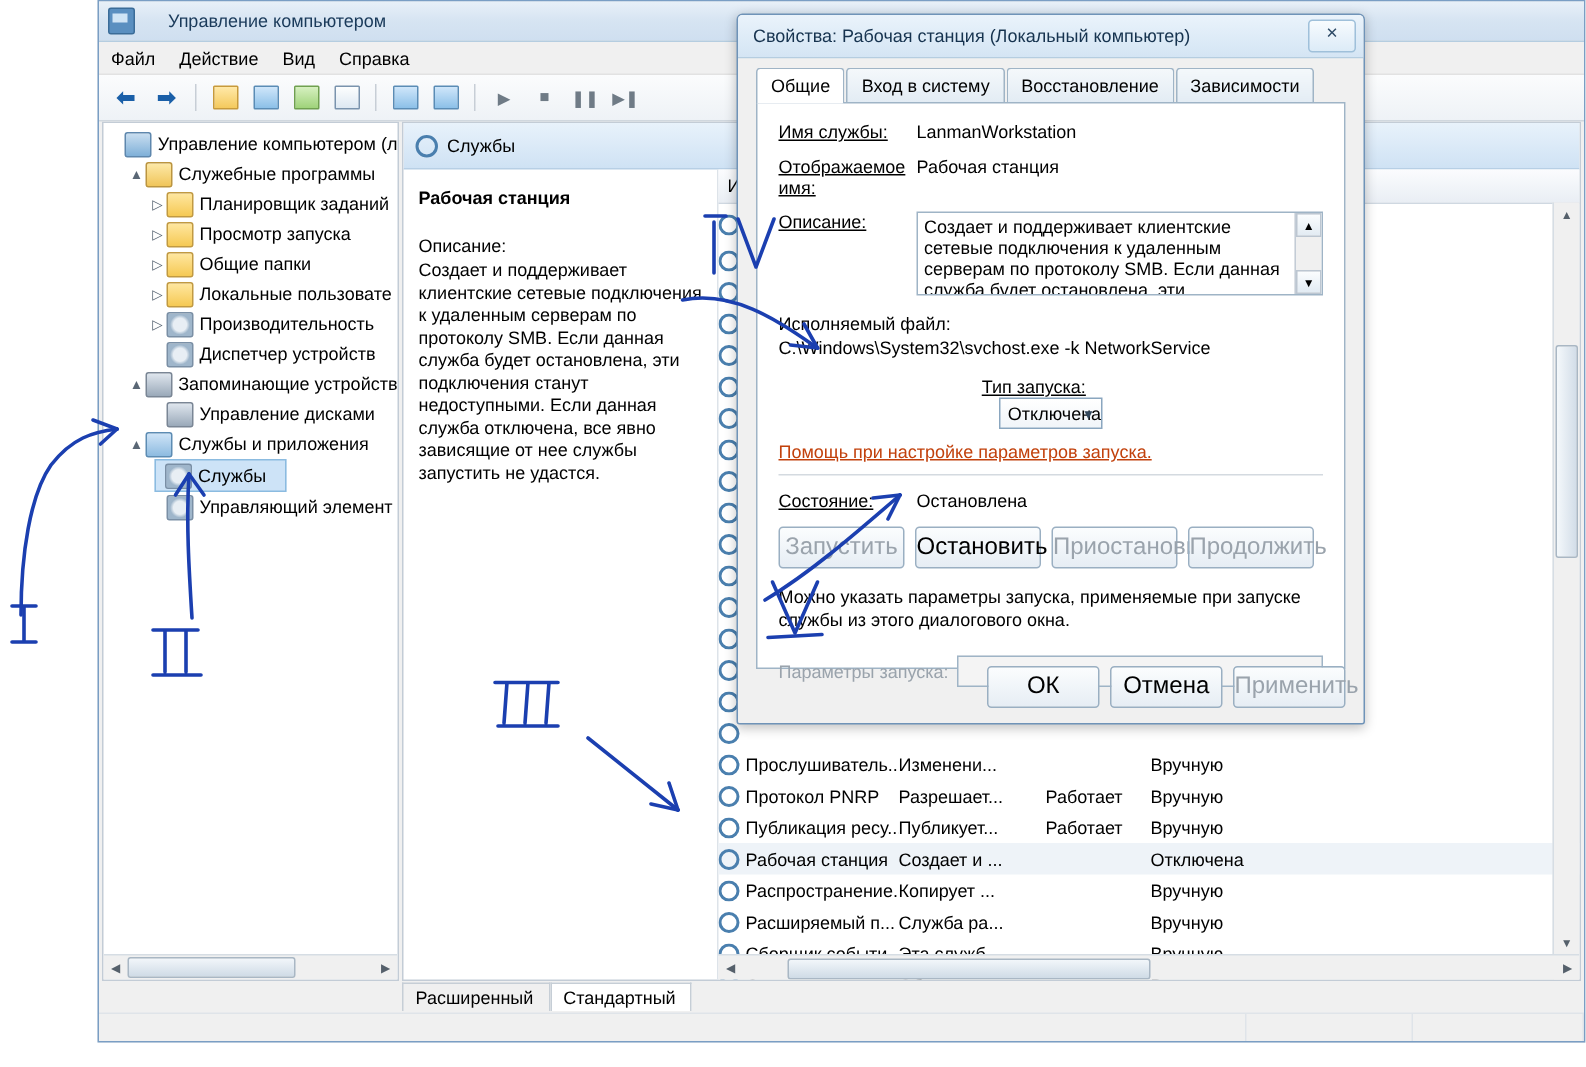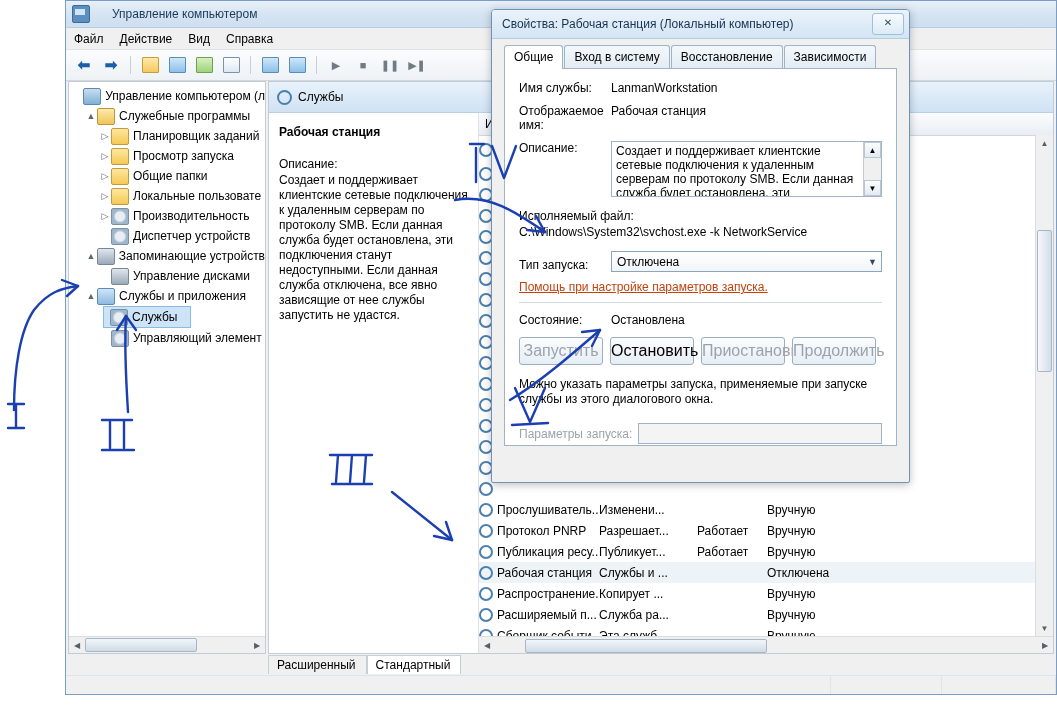--- a/index.html
+++ b/index.html
@@ -396,21 +396,21 @@
     margin: 0 12px 0 12px;
     border: 1px solid #9fb4c6;
     background: #fff;
     height: 378px;
     position: relative;
     box-sizing: border-box;
     padding: 12px 14px;
     font-size: 12px;
   }
   .fld-row { display: flex; margin-bottom: 9px; }
-  .fld-label { width: 92px; flex: 0 0 auto; }
+  .fld-label { width: 92px; flex: 0 0 auto; text-decoration: underline; }
   .fld-value { flex: 1; }
   .desc-box {
     border: 1px solid #9fb4c6;
     background: #fff;
     height: 56px;
     position: relative;
     padding: 2px 20px 2px 4px;
     line-height: 14px;
     overflow: hidden;
     box-sizing: border-box;
@@ -784,21 +784,21 @@
                 </div>
               <div class="c-desc">Публикует...</div>
               <div class="c-state">Работает</div>
               <div class="c-start">Вручную</div>
             </div>
             <div class="row sel">
               <div class="c-name">
                   <span class="svc-ic"></span>
                   <span>Рабочая станция</span>
                 </div>
-              <div class="c-desc">Службы и ...</div>
+              <div class="c-desc">Создает и ...</div>
               <div class="c-state"></div>
               <div class="c-start">Отключена</div>
             </div>
             <div class="row">
               <div class="c-name">
                   <span class="svc-ic"></span>
                   <span>Распространение...</span>
                 </div>
               <div class="c-desc">Копирует ...</div>
               <div class="c-state"></div>
@@ -894,21 +894,21 @@
             <div class="a">▲</div>
             <div class="a bot">▼</div>
           </div>
         </div>
       </div>
     </div>
 
     <div>Исполняемый файл:</div>
     <div class="path-line">C:\Windows\System32\svchost.exe -k NetworkService</div>
 
-    <div class="fld-row" style="align-items:flex-end;margin-bottom:8px;">
+    <div class="fld-row" style="align-items:center;margin-bottom:8px;flex-direction:column;">
       <div class="fld-label">Тип запуска:</div>
       <div class="fld-value">
         <div class="select-box">
           <span>Отключена</span>
           <span class="caret">▼</span>
         </div>
       </div>
     </div>
 
     <div style="padding-left:0;margin-bottom:6px;">
@@ -929,20 +929,25 @@
     </div>
 
     <div style="line-height:15px;">Можно указать параметры запуска, применяемые при запуске службы из этого диалогового окна.</div>
 
     <div class="param-row">
       <div style="color:#9aa3ac;">Параметры запуска:</div>
       <div class="param-input" title=""></div>
     </div>
   </div>
 
+  <div class="dlg-footer">
+    <div class="btn">ОК</div>
+    <div class="btn">Отмена</div>
+    <div class="btn disabled">Применить</div>
+  </div>
 </div>
 
 <svg id="annotations" viewBox="0 0 1057 711" xmlns="http://www.w3.org/2000/svg">
   <g fill="none" stroke="#1b3fb0" stroke-width="2.4" stroke-linecap="round" stroke-linejoin="round">
 
     <path d="M14 410 C 14 370, 20 330, 34 310 C 48 292, 62 288, 78 286"></path>
     <path d="M78 286 L 62 280"></path>
     <path d="M78 286 L 67 296"></path>
 
     <path d="M8 404 L 24 404 M16 404 L 16 428 M8 428 L 24 428"></path>

